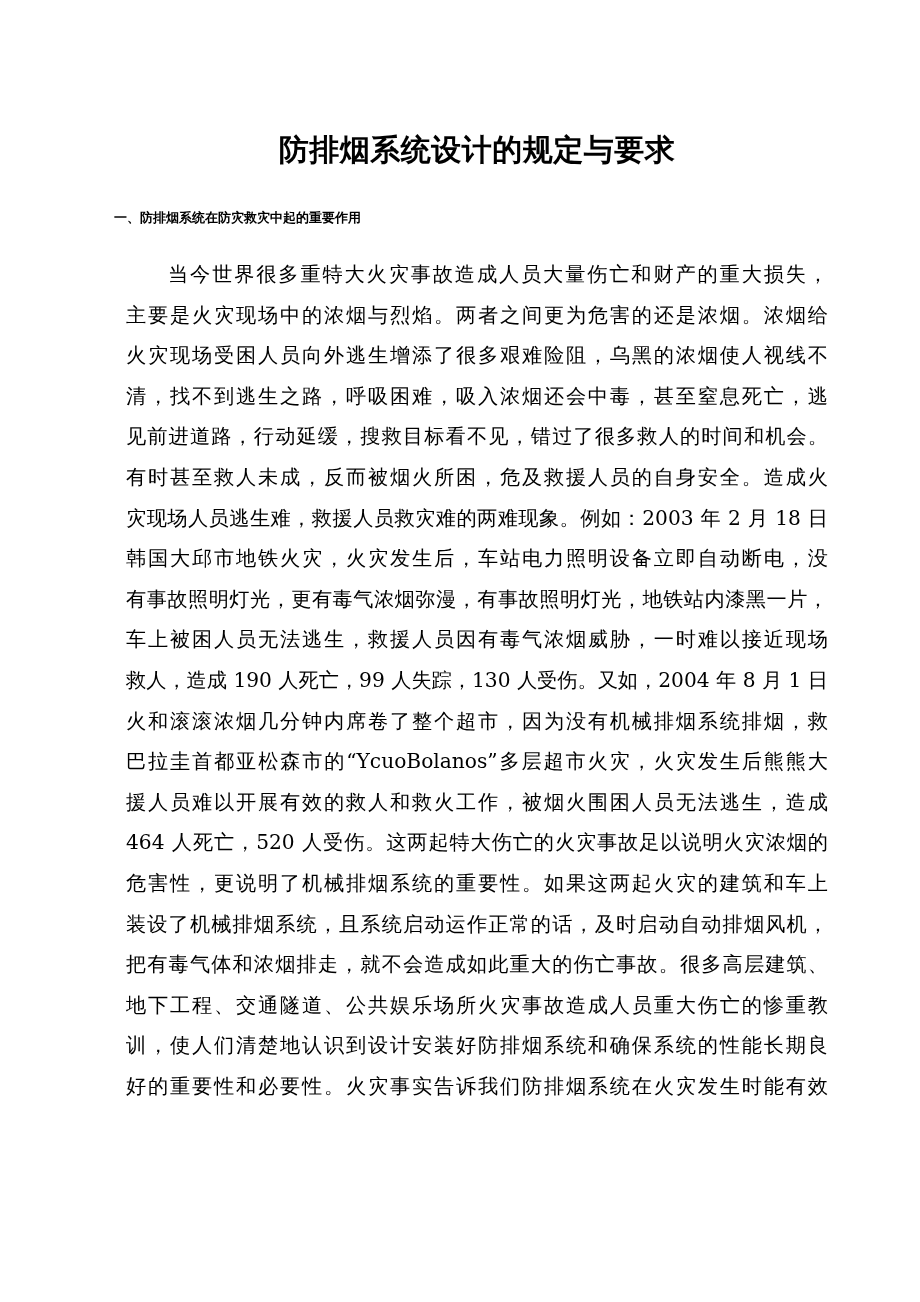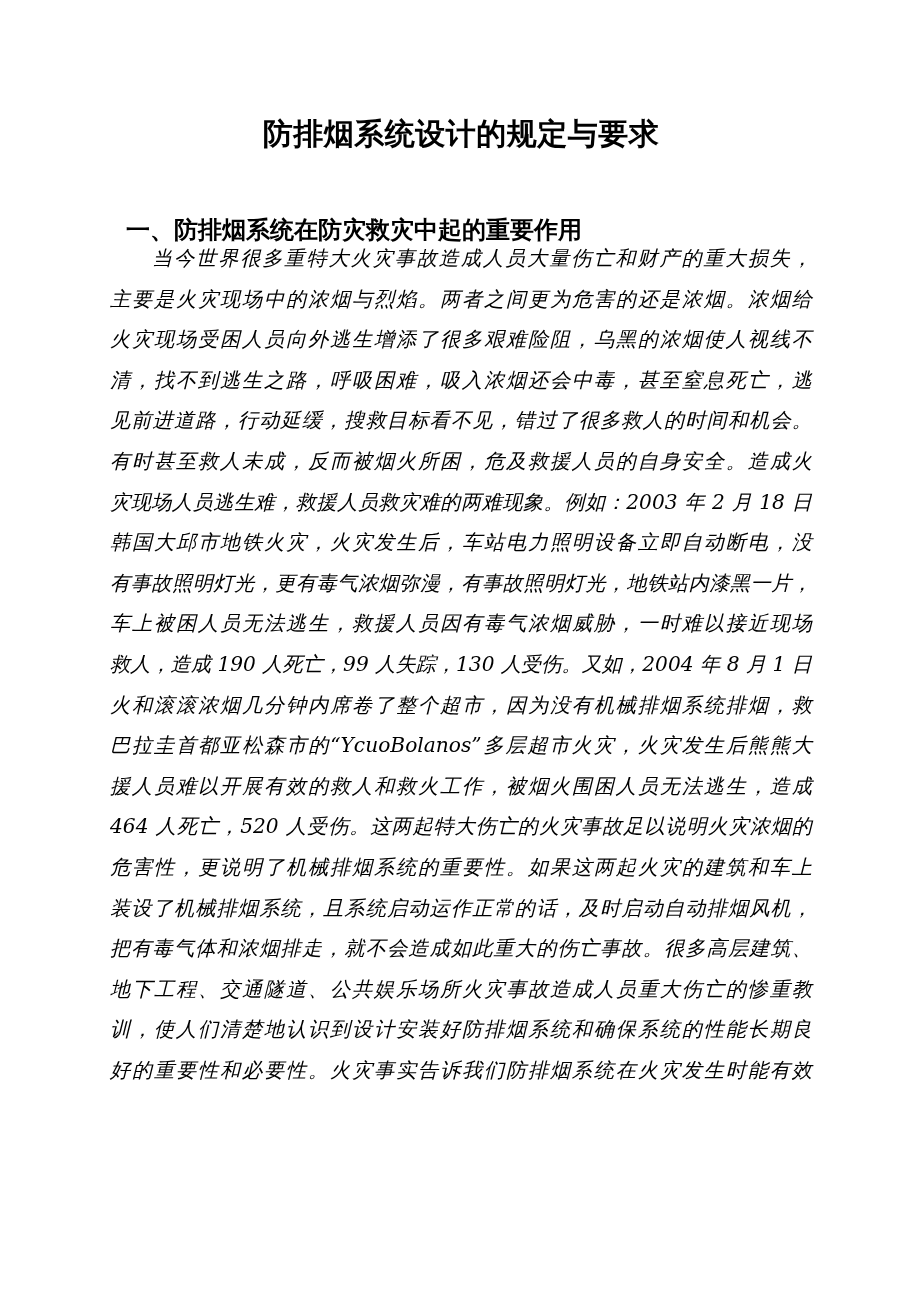--- a/index.html
+++ b/index.html
@@ -24,43 +24,42 @@
       position: absolute;
       left: 0;
       top: 114px;
       width: 702px;
       text-align: center;
       font-family: "DejaVu Sans", "Liberation Sans", sans-serif;
       font-weight: bold;
       font-size: 30px;
       line-height: 40px;
       letter-spacing: 0.5px;
-      margin: 0;
+      margin: 16px;
     }
     .section-heading {
       position: absolute;
       left: 0;
       top: 198px;
       font-family: "DejaVu Sans", "Liberation Sans", sans-serif;
       font-weight: bold;
-      font-size: 24px;
+      font-size: 13px;
       line-height: 32px;
-      margin: 16px;
+      margin: 4px;
       white-space: nowrap;
     }
     .body-text {
       position: absolute;
       left: 0;
       top: 238px;
       width: 702px;
-      margin: 0;
+      margin: 16px;
       font-family: "DejaVu Serif", "Liberation Serif", serif;
       font-size: 20.2px;
       line-height: 40.6px;
-      font-style: italic;
     }
     .body-line {
       display: block;
       white-space: nowrap;
       text-align: justify;
       text-align-last: justify;
       height: 40.6px;
     }
     .body-line.indent {
       padding-left: 42px;

